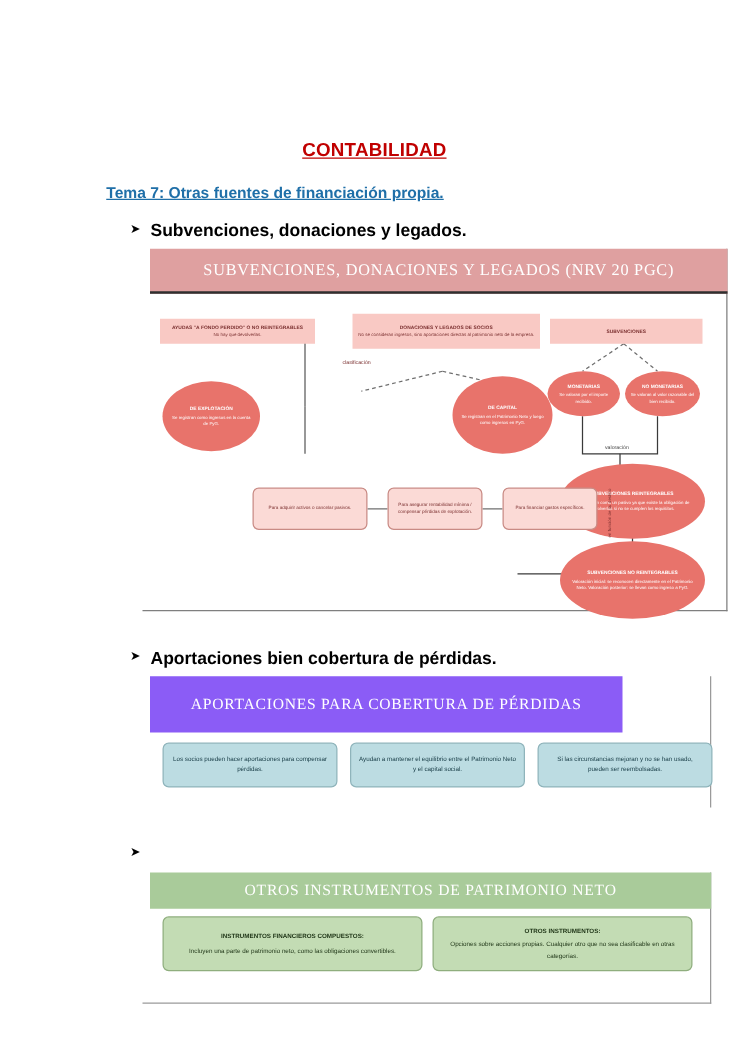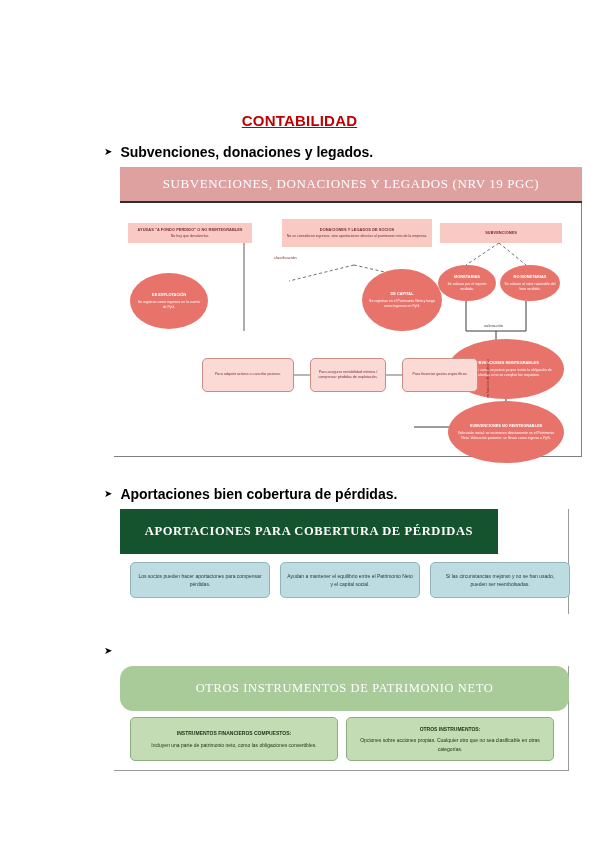--- a/index.html
+++ b/index.html
@@ -188,26 +188,25 @@
   }
 
   
   #diagram-aportaciones {
     width: 455px;
     height: 105px;
     margin-left: 114px;
     border-right: 1px solid #9a9a9a;
   }
   #diagram-aportaciones .diagram-banner {
-    background: #14532d;
+    background: #8b5cf6;
     height: 45px;
     width: 378px;
     margin-left: 6px;
     font-size: 12.5px;
-    font-weight: bold;
   }
   .canvas2 { position: relative; width: 455px; height: 60px; }
 
   .bluebox {
     position: absolute;
     background: #BCDCE2;
     border: .7px solid #8FB4BB;
     border-radius: 5px;
     color: #163a44;
     font-size: 5px;
@@ -223,25 +222,24 @@
   
   #diagram-otros {
     width: 455px;
     height: 105px;
     margin-left: 114px;
     border-right: 1px solid #9a9a9a;
     border-bottom: 1px solid #9a9a9a;
   }
   #diagram-otros .diagram-banner {
     background: #A9CB9A;
-    height: 45px;
+    height: 29px;
     width: 449px;
     margin-left: 6px;
     font-size: 12.5px;
-    border-radius: 13px;
   }
   .canvas3 { position: relative; width: 455px; height: 60px; }
 
   .greenbox {
     position: absolute;
     background: #C3DCB4;
     border: .7px solid #8FAE7E;
     border-radius: 5px;
     color: #1d3315;
     font-size: 5px;
@@ -256,28 +254,29 @@
   }
   .greenbox .bt { font-weight: bold; display:block; margin-bottom: 3px; }
   .greenbox .bd { display:block; }
 </style>
 </head>
 <body>
 
 <div class="page">
 
   <h1 class="doc-title">CONTABILIDAD</h1>
+  <h2 class="topic-title">Tema 7: Otras fuentes de financiación propia.</h2>
 
   <div class="bullet-row">
     <span class="bullet-arrow">➤</span>
     <span class="bullet-label">Subvenciones, donaciones y legados.</span>
   </div>
 
   <div class="diagram" id="diagram-subvenciones">
-    <div class="diagram-banner">SUBVENCIONES, DONACIONES Y LEGADOS (NRV 19  PGC)</div>
+    <div class="diagram-banner">SUBVENCIONES, DONACIONES Y LEGADOS (NRV 20  PGC)</div>
 
     <div class="canvas1">
 
       <svg class="svg-layer" viewBox="0 0 468 252">
 
         <path d="M130 38 L130 60 L130 90" stroke="#5a5a5a" stroke-width="1" fill="none"></path>
         <path d="M240 62 L175 78" stroke="#6f6f6f" stroke-width="1" stroke-dasharray="3,2.5" fill="none"></path>
         <path d="M240 62 L310 78" stroke="#6f6f6f" stroke-width="1" stroke-dasharray="3,2.5" fill="none"></path>
 
         <path d="M385 40 L352 62" stroke="#6f6f6f" stroke-width="1" stroke-dasharray="3,2.5" fill="none"></path>

